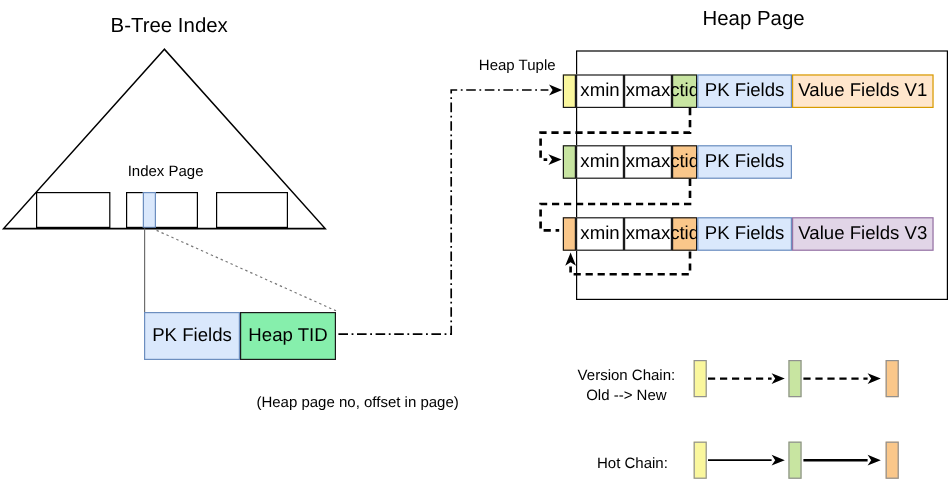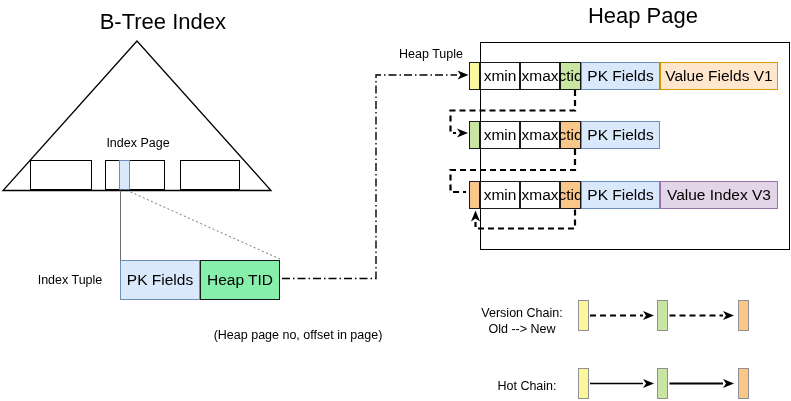--- a/index.html
+++ b/index.html
@@ -2,21 +2,21 @@
 <html><head>
 <meta charset="utf-8">
 <style>
   html,body{margin:0;padding:0;background:#fff;}
   #stage{
     position:relative;width:791px;height:401px;background:#fff;overflow:hidden;
     font-family:"Liberation Sans","DejaVu Sans",sans-serif;color:#000;
   }
   .abs{position:absolute;}
   .label{font-size:12.5px;line-height:15px;text-align:center;white-space:nowrap;z-index:4;}
-  .title{font-size:22px;line-height:20px;text-align:right;white-space:nowrap;z-index:4;}
+  .title{font-size:17px;line-height:20px;text-align:center;white-space:nowrap;z-index:4;}
   .cellText{display:flex;align-items:center;justify-content:center;font-size:15.5px;}
   
   .bnode{background:#fff;border:1.3px solid #000;box-sizing:border-box;z-index:2;}
   .hlcell{background:#DAE8FC;border:1px solid #6C8EBF;box-sizing:border-box;z-index:3;}
   
   .bluebox{background:#DAE8FC;border:1px solid #6C8EBF;box-sizing:border-box;z-index:3;}
   .yellowbox{background:#86efac;border:1.3px solid #1a1a1a;box-sizing:border-box;z-index:3;}
   
   .heapbox{background:#fff;border:1.5px solid #000;box-sizing:border-box;z-index:1;}
   .heaprow{display:flex;height:28px;z-index:2;}
@@ -39,21 +39,20 @@
 </style>
 </head>
 <body>
 
 <div id="stage">
 
   <div class="abs title" style="left:56px;top:12px;width:170px;">B-Tree Index</div>
   <div class="abs label" style="left:88px;top:136px;width:100px;">Index Page</div>
   <div class="abs title" style="left:558px;top:6px;width:140px;">Heap Page</div>
   <div class="abs label" style="left:391px;top:47px;width:80px;">Heap Tuple</div>
-  <div class="abs label" style="left:24px;top:273px;width:92px;">Index Tuple</div>
   <div class="abs label" style="left:198px;top:328px;width:200px;">(Heap page no, offset in page)</div>
 
   <div class="abs bnode" style="left:30px;top:160px;width:62px;height:30px;"></div>
   <div class="abs bnode" style="left:105px;top:160px;width:60px;height:30px;"></div>
   <div class="abs bnode" style="left:180px;top:160px;width:60px;height:30px;"></div>
   <div class="abs hlcell" style="left:119px;top:160px;width:11px;height:30px;"></div>
 
   <div class="abs bluebox cellText" style="left:120px;top:260px;width:80px;height:40px;">PK Fields</div>
   <div class="abs yellowbox cellText" style="left:200px;top:260px;width:80px;height:40px;">Heap TID</div>
 
@@ -75,21 +74,21 @@
     <div class="hcell ctid fill-orange">ctid</div>
     <div class="hcell pkf">PK Fields</div>
   </div>
 
   <div class="abs heaprow" style="left:469px;top:181px;">
     <div class="hcell ptr fill-orange"></div>
     <div class="hcell xmin">xmin</div>
     <div class="hcell xmax">xmax</div>
     <div class="hcell ctid fill-orange">ctid</div>
     <div class="hcell pkf">PK Fields</div>
-    <div class="hcell valf v3">Value Index V3</div>
+    <div class="hcell valf v3">Value Fields V3</div>
   </div>
 
   <div class="abs label" style="left:462px;top:305px;width:120px;line-height:16px;">
     <div>Version Chain:</div>
     <div>Old --&gt; New</div>
   </div>
   <div class="abs label" style="left:467px;top:379px;width:120px;">Hot Chain:</div>
 
   <div class="abs sw sw-y" style="left:578px;top:300px;"></div>
   <div class="abs sw sw-g" style="left:657px;top:300px;"></div>

